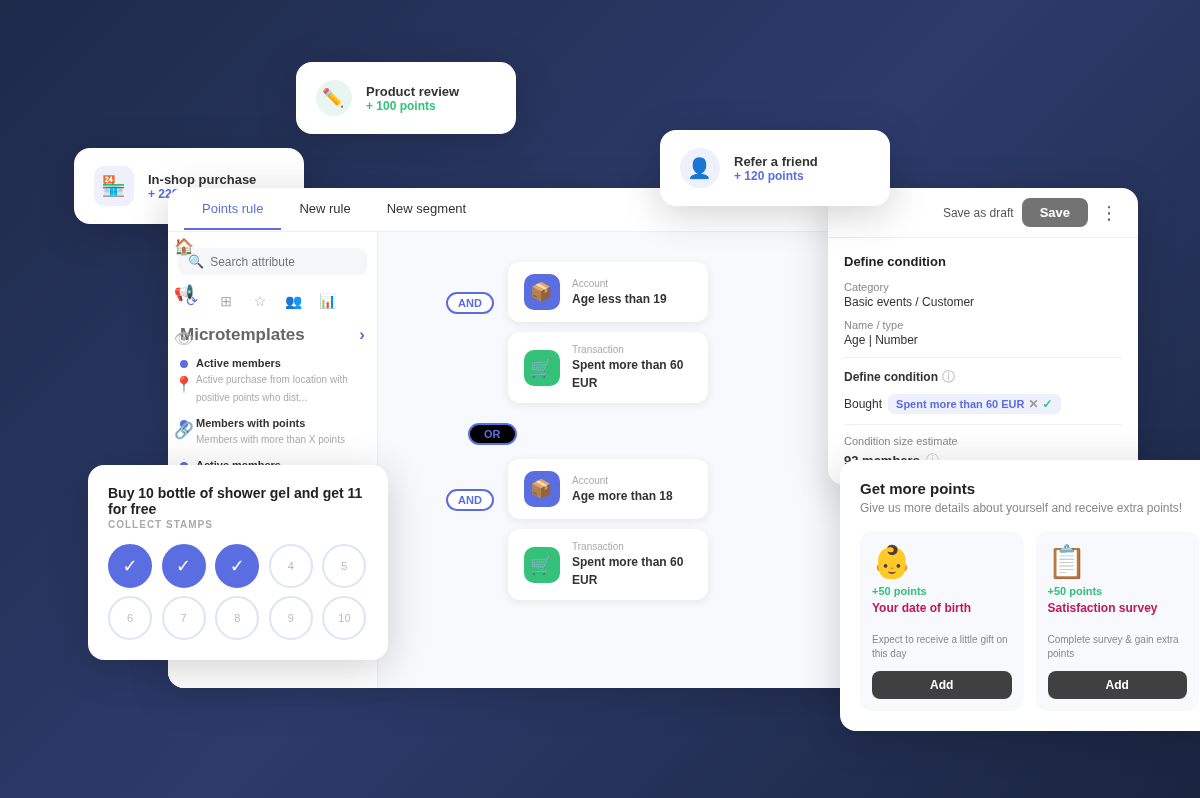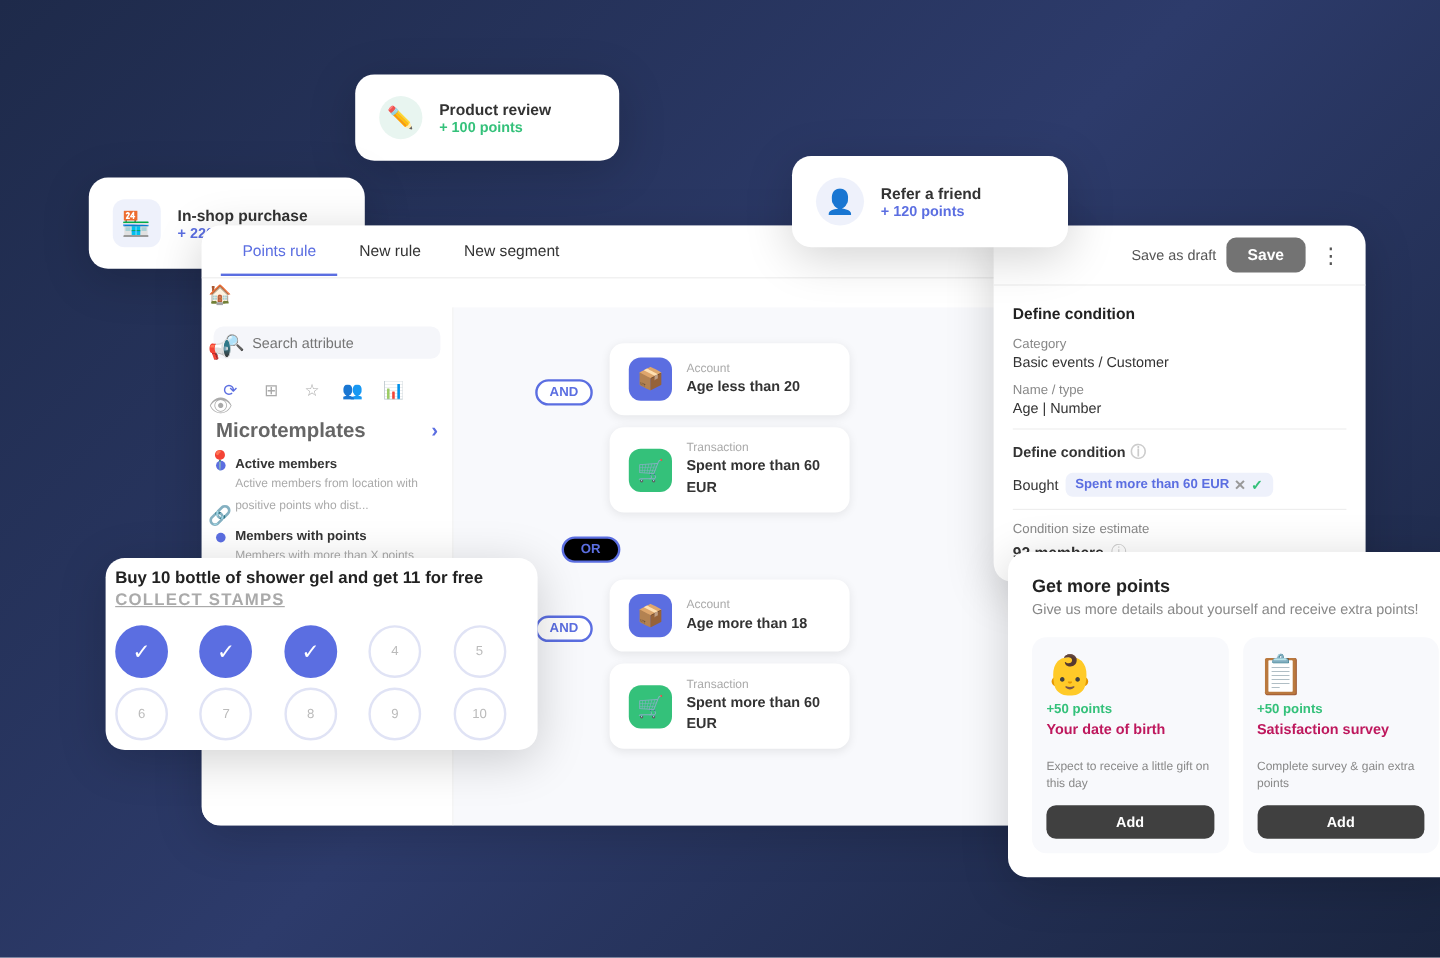--- a/index.html
+++ b/index.html
@@ -10,21 +10,20 @@
       font-family: -apple-system, BlinkMacSystemFont, 'Segoe UI', sans-serif;
       overflow: hidden;
       position: relative;
     }
 
     .card {
       background: #fff;
       border-radius: 16px;
       box-shadow: 0 8px 40px rgba(0,0,0,0.18);
       position: absolute;
-      gap: 24px;
     }
 
     
     .card-product-review {
       top: 62px;
       left: 296px;
       width: 220px;
       padding: 18px 20px;
       display: flex;
       align-items: center;
@@ -468,38 +467,37 @@
       font-size: 12px;
       font-weight: 600;
       cursor: pointer;
       width: 100%;
     }
 
     
     .card-stamp {
       top: 465px;
       left: 88px;
-      width: 360px;
-      padding: 8px;
+      width: 300px;
+      padding: 20px;
       z-index: 5;
     }
     .stamp-title {
       font-size: 14px;
       font-weight: 700;
       color: #222;
       margin-bottom: 2px;
     }
     .stamp-subtitle {
-      font-size: 14px;
+      font-size: 10px;
       color: #aaa;
       letter-spacing: 1px;
       text-transform: uppercase;
       font-weight: 600;
       margin-bottom: 14px;
-      text-decoration: underline;
     }
     .stamp-grid {
       display: grid;
       grid-template-columns: repeat(5, 1fr);
       gap: 8px;
     }
     .stamp-cell {
       width: 44px;
       height: 44px;
       border-radius: 50%;
@@ -604,21 +602,21 @@
 
       <div class="sidebar-section-label">
         <span>Microtemplates</span>
         <span style="color:#5b6ee1;">›</span>
       </div>
 
       <div class="sidebar-item-entry">
         <div class="sidebar-item-dot"></div>
         <div class="sidebar-item-text">
           <strong>Active members</strong>
-          <span>Active members from location with positive points who dist...</span>
+          <span>Active purchase from location with positive points who dist...</span>
         </div>
       </div>
       <div class="sidebar-item-entry">
         <div class="sidebar-item-dot"></div>
         <div class="sidebar-item-text">
           <strong>Members with points</strong>
           <span>Members with more than X points</span>
         </div>
       </div>
       <div class="sidebar-item-entry">
@@ -645,21 +643,21 @@
 
     <div class="canvas-area">
       <div class="flow-container">
 
         <div style="position:relative; margin-bottom: 30px;">
           <div style="display:flex; flex-direction:column; gap:10px; margin-left:70px; margin-top:10px;">
             <div class="flow-node">
               <div class="node-icon purple">📦</div>
               <div class="node-text">
                 <small>Account</small>
-                <strong>Age less than 20</strong>
+                <strong>Age less than 19</strong>
               </div>
             </div>
             <div style="position:absolute; left:8px; top:30px; background:#fff; border:2px solid #5b6ee1; border-radius:20px; padding:3px 10px; font-size:11px; color:#5b6ee1; font-weight:700; z-index:2;">AND</div>
             <div class="flow-node">
               <div class="node-icon green">🛒</div>
               <div class="node-text">
                 <small>Transaction</small>
                 <strong>Spent more than 60 EUR</strong>
               </div>
             </div>

